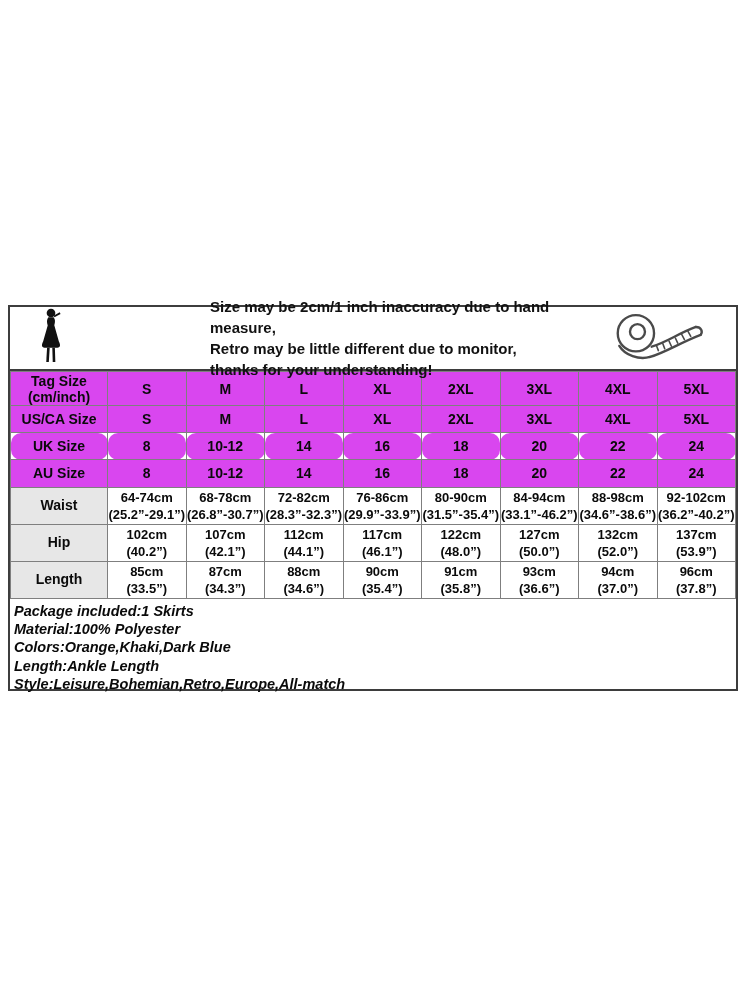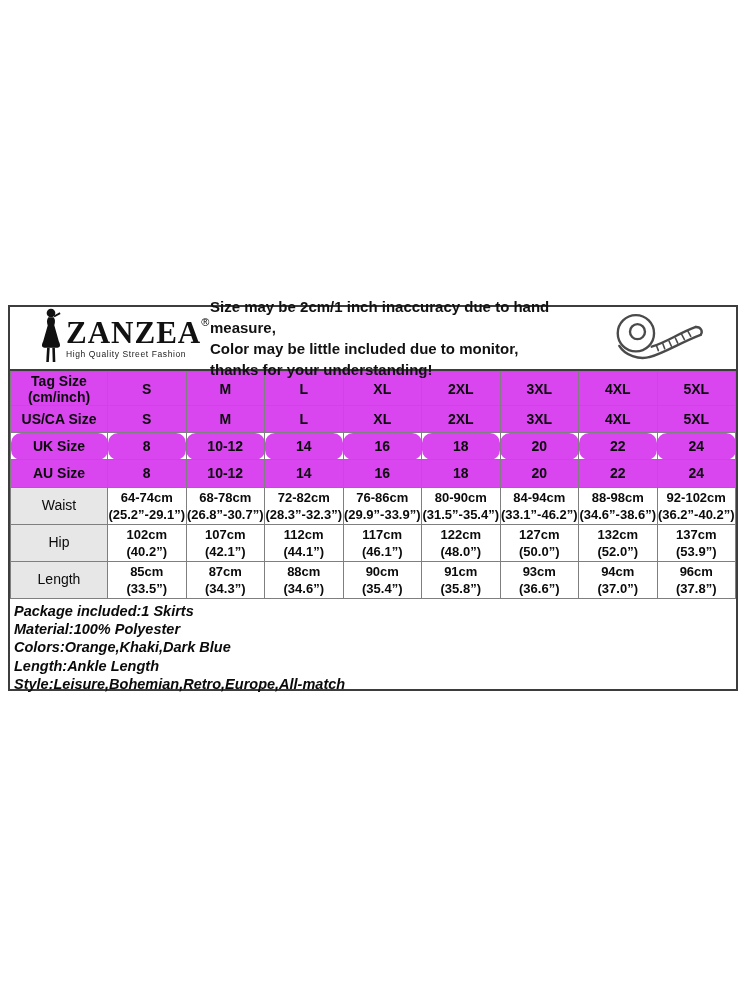--- a/index.html
+++ b/index.html
@@ -42,21 +42,21 @@
     white-space:pre-line;font-weight:bold;font-size:14px;color:#0a0a0a;
     padding:0;line-height:17px;
   }
   tr.shaded td{background:#d946ef;}
   td.lbl{background:#e7e7e7;font-size:14px;}
   tr.r1 td{height:33px;line-height:16px;}
   tr.r2 td{height:26px;}
   tr.r3 td{height:26px;border-radius:10px;}
   tr.r4 td{height:27px;}
   tr.meas td{height:36px;font-size:13px;font-weight:600;line-height:17.5px;}
-  tr.meas td.lbl{font-size:14px;font-weight:normal;}
+  tr.meas td.lbl{font-size:14px;font-weight:bold;}
   
   .foot{padding:3px 4px 0 4px;font-style:italic;}
   .foot div{
     font-size:14.5px;font-weight:600;line-height:18.2px;color:#0a0a0a;
   }
 </style>
 </head>
 <body>
 
 <div class="sheet">
@@ -67,30 +67,24 @@
         <svg width="26" height="56" viewBox="0 0 30 64" aria-hidden="true">
           <g fill="#111">
             <circle cx="15" cy="5.5" r="5"></circle>
             <path d="M12,10.5 C10,13 10,16 11.2,20 L6,38 C3,44 5,45.5 9,45.5 L21,45.5 C25,45.5 27,44 24,38 L18.8,19.5 C20,16 20,13 18,10.5 Z"></path>
             <path d="M10.5,45.5 L9.5,62 L12.5,62 L13.5,45.5 Z"></path>
             <path d="M16.5,45.5 L17,62 L20,62 L19.5,45.5 Z"></path>
             <path d="M18,8.5 L25,4.5 L26,6.5 L19,10.5 Z"></path>
           </g>
         </svg>
       </span>
-      <div class="logo-txt">
-        <div>
-          <span class="brand">ZANZEA</span><span class="reg">®</span>
-        </div>
-        <div class="tagline">High Quality Street Fashion</div>
-      </div>
     </div>
     <div class="note">
       <div>Size may be 2cm/1 inch inaccuracy due to hand measure,</div>
-      <div>Color may be little included due to monitor,</div>
+      <div>Retro may be little different due to monitor,</div>
       <div>thanks for your understanding!</div>
     </div>
     <div class="tape">
       <svg width="110" height="60" viewBox="0 0 132 76" aria-hidden="true">
         <g fill="none" stroke="#4a4a4a" stroke-width="3" stroke-linecap="round">
           <circle cx="38" cy="32" r="23"></circle>
           <circle cx="40" cy="30" r="9.5"></circle>
           <path d="M17,48 C24,60 42,66 56,62"></path>
           <path d="M56,62 C76,56 94,44 120,34"></path>
           <path d="M58,49 C76,44 92,32 114,24"></path>

